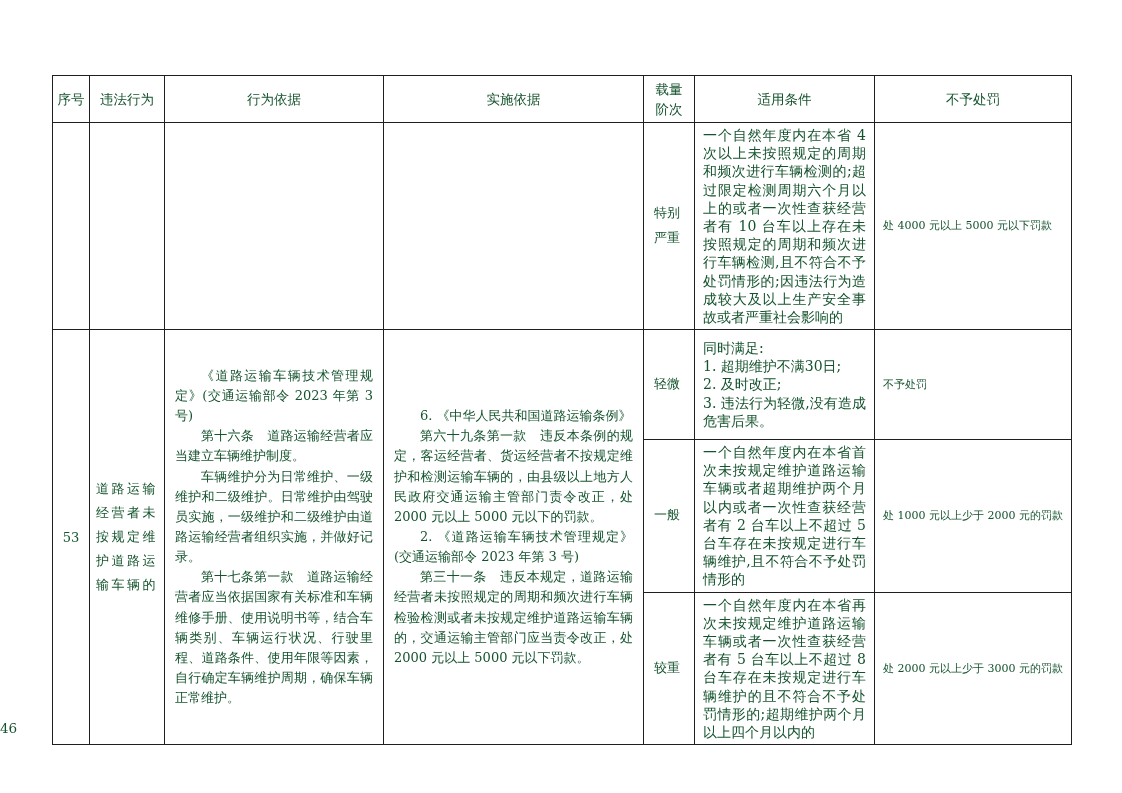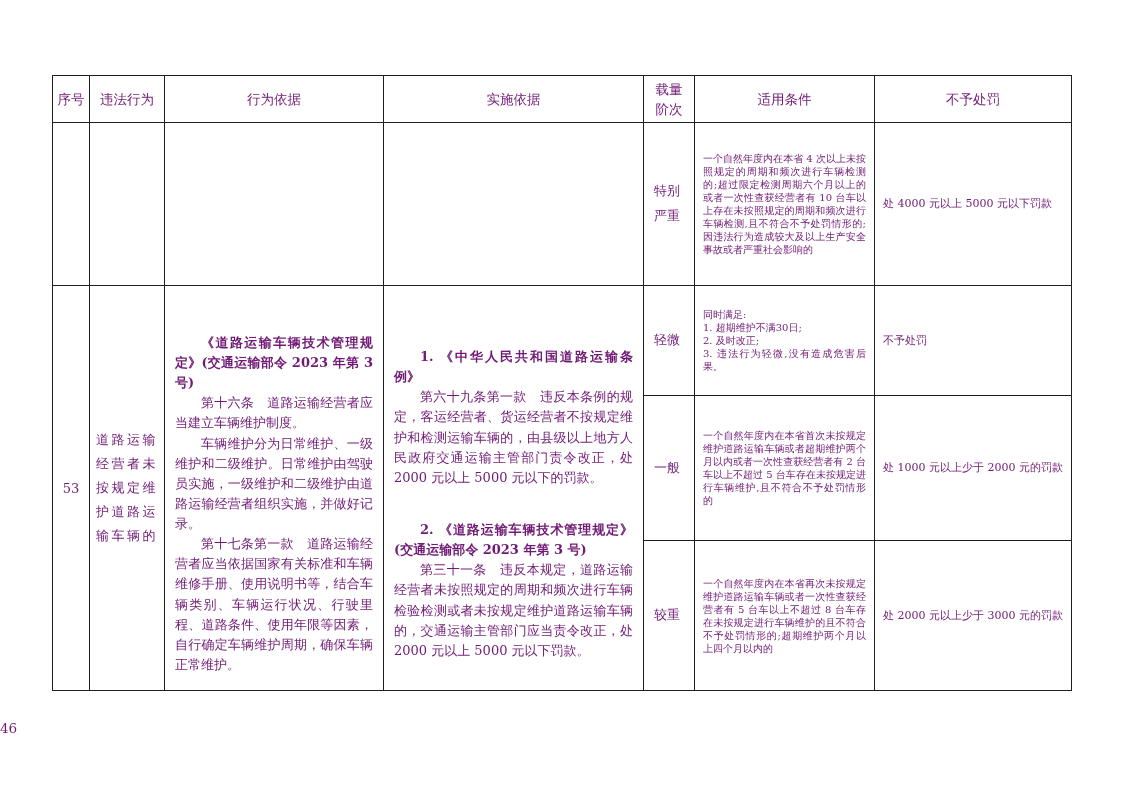--- a/index.html
+++ b/index.html
@@ -2,21 +2,21 @@
 <html><head>
 <meta charset="utf-8">
 <style>
   html, body { margin: 0; padding: 0; background: #ffffff; }
   .page {
     position: relative;
     width: 1122px;
     height: 793px;
     background: #ffffff;
     font-family: "DejaVu Serif", "Liberation Serif", serif;
-    color: #701a75;
+    color: #14532d;
   }
   table.penalty {
     position: absolute;
     left: 52px;
     top: 75px;
     width: 1019px;
     border-collapse: collapse;
     table-layout: fixed;
   }
   table.penalty td, table.penalty th {
@@ -47,28 +47,28 @@
   td.basis-cell {
     font-size: 13px;
     padding: 4px 10px;
     line-height: 1.55;
   }
   .para {
     text-indent: 2em;
     text-align: justify;
     margin: 0;
   }
-  .para.bold { font-weight: bold; margin-top: 32px; }
+  .para.bold { font-weight: normal; }
   td.level-cell {
     font-size: 13px;
     line-height: 1.9;
     padding: 0 10px;
   }
   td.conditions-cell {
-    font-size: 10px;
+    font-size: 14px;
     line-height: 1.3;
     padding: 3px 8px;
     text-align: justify;
     white-space: pre-line;
   }
   td.standard-cell {
     font-size: 11px;
     line-height: 1.4;
     padding: 3px 8px;
     text-align: left;
@@ -125,21 +125,21 @@
     <tr style="height:110px">
       <td class="no-cell" rowspan="3">53</td>
       <td class="violation-cell" rowspan="3">道路运输经营者未按规定维护道路运输车辆的</td>
       <td class="basis-cell" rowspan="3">
         <p class="para bold">《道路运输车辆技术管理规定》(交通运输部令 2023 年第 3 号)</p>
         <p class="para">第十六条　道路运输经营者应当建立车辆维护制度。</p>
         <p class="para">车辆维护分为日常维护、一级维护和二级维护。日常维护由驾驶员实施，一级维护和二级维护由道路运输经营者组织实施，并做好记录。</p>
         <p class="para">第十七条第一款　道路运输经营者应当依据国家有关标准和车辆维修手册、使用说明书等，结合车辆类别、车辆运行状况、行驶里程、道路条件、使用年限等因素，自行确定车辆维护周期，确保车辆正常维护。</p>
       </td>
       <td class="basis-cell" rowspan="3">
-        <p class="para bold">1. 《中华人民共和国道路运输条例》</p>
+        <p class="para bold">6. 《中华人民共和国道路运输条例》</p>
         <p class="para">第六十九条第一款　违反本条例的规定，客运经营者、货运经营者不按规定维护和检测运输车辆的，由县级以上地方人民政府交通运输主管部门责令改正，处 2000 元以上 5000 元以下的罚款。</p>
         <p class="para bold">2. 《道路运输车辆技术管理规定》(交通运输部令 2023 年第 3 号)</p>
         <p class="para">第三十一条　违反本规定，道路运输经营者未按照规定的周期和频次进行车辆检验检测或者未按规定维护道路运输车辆的，交通运输主管部门应当责令改正，处 2000 元以上 5000 元以下罚款。</p>
       </td>
       <td class="level-cell">轻微</td>
       <td class="conditions-cell">同时满足:
 1. 超期维护不满30日;
 2. 及时改正;
 3. 违法行为轻微,没有造成危害后果。</td>
       <td class="standard-cell">不予处罚</td>

